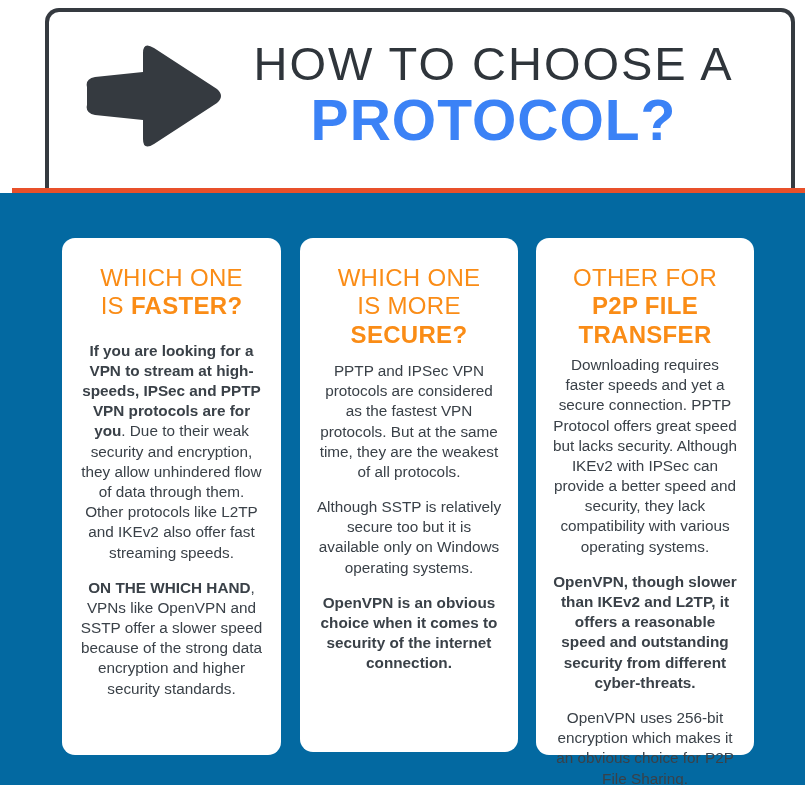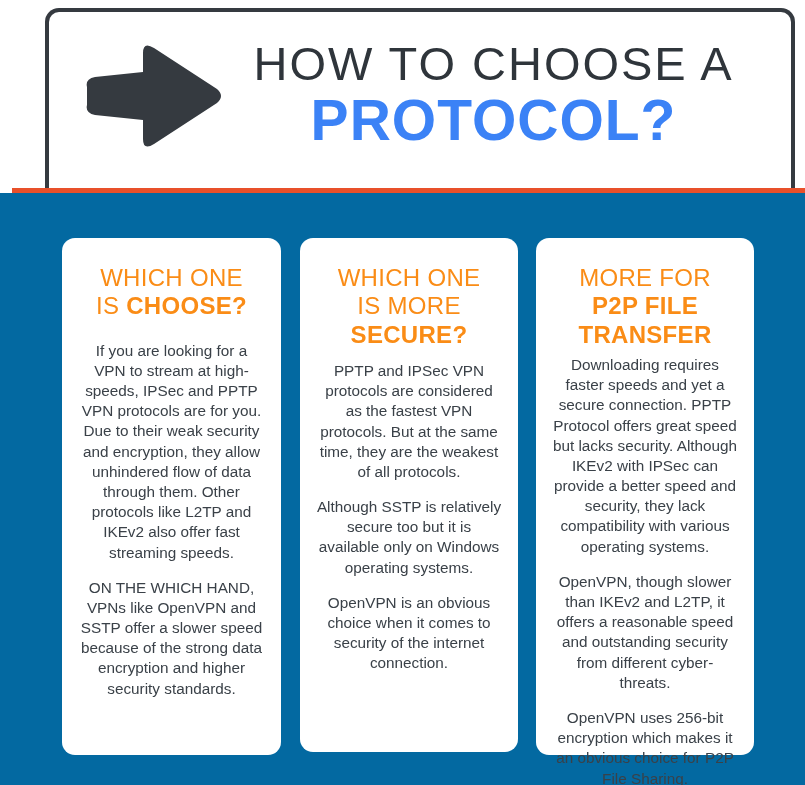--- a/index.html
+++ b/index.html
@@ -94,21 +94,21 @@
   .card-heading .light { font-weight:400; }
   .card-heading .bold  { font-weight:700; }
 
   .card-body {
     color:#3A4148;
     font-size:15.3px;
     line-height:1.32;
   }
   .card-body p { margin-top:15px; }
   .card-body p:first-child { margin-top:0; }
-  .card-body b { font-weight:400; }
+  .card-body b { font-weight:700; }
 
   #card-faster .card-body { margin-top:20px; }
   #card-secure .card-body { margin-top:12px;text-align:center; }
   #card-p2p    .card-body { margin-top:4px; }
 </style>
 </head>
 <body>
 
 <div id="header-region">
   <div id="header-box">
@@ -137,21 +137,21 @@
 
   </div>
   <div id="header-divider"></div>
 </div>
 
 <div id="body-region">
 
   <div class="card" id="card-faster">
     <div class="card-heading">
       <span class="light">WHICH ONE</span><br>
-      <span class="light">IS </span><span class="bold">CHOOSE?</span>
+      <span class="light">IS </span><span class="bold">FASTER?</span>
     </div>
     <div class="card-body">
       <p><b>If you are looking for a VPN to stream at high-speeds, IPSec and PPTP VPN protocols are for you</b><span>. Due to their weak security and encryption, they allow unhindered flow of data through them. Other protocols like L2TP and IKEv2 also offer fast streaming speeds.</span></p>
       <p><b>ON THE WHICH HAND</b><span>, VPNs like OpenVPN and SSTP offer a slower speed because of the strong data encryption and higher security standards.</span></p>
     </div>
   </div>
 
   <div class="card" id="card-secure">
     <div class="card-heading">
       <span class="light">WHICH ONE</span><br>
@@ -160,21 +160,21 @@
     </div>
     <div class="card-body">
       <p><span>PPTP and IPSec VPN protocols are considered as the fastest VPN protocols. But at the same time, they are the weakest of all protocols.</span></p>
       <p><span>Although SSTP is relatively secure too but it is available only on Windows operating systems.</span></p>
       <p><b>OpenVPN is an obvious choice when it comes to security of the internet connection.</b></p>
     </div>
   </div>
 
   <div class="card" id="card-p2p">
     <div class="card-heading">
-      <span class="light">MORE FOR</span><br>
+      <span class="light">OTHER FOR</span><br>
       <span class="bold">P2P FILE</span><br>
       <span class="bold">TRANSFER</span>
     </div>
     <div class="card-body">
       <p><span>Downloading requires faster speeds and yet a secure connection. PPTP Protocol offers great speed but lacks security. Although IKEv2 with IPSec can provide a better speed and security, they lack compatibility with various operating systems.</span></p>
       <p><b>OpenVPN, though slower than IKEv2 and L2TP, it offers a reasonable speed and outstanding security from different cyber-threats.</b></p>
       <p><span>OpenVPN uses 256-bit encryption which makes it an obvious choice for P2P File Sharing.</span></p>
     </div>
   </div>
 

